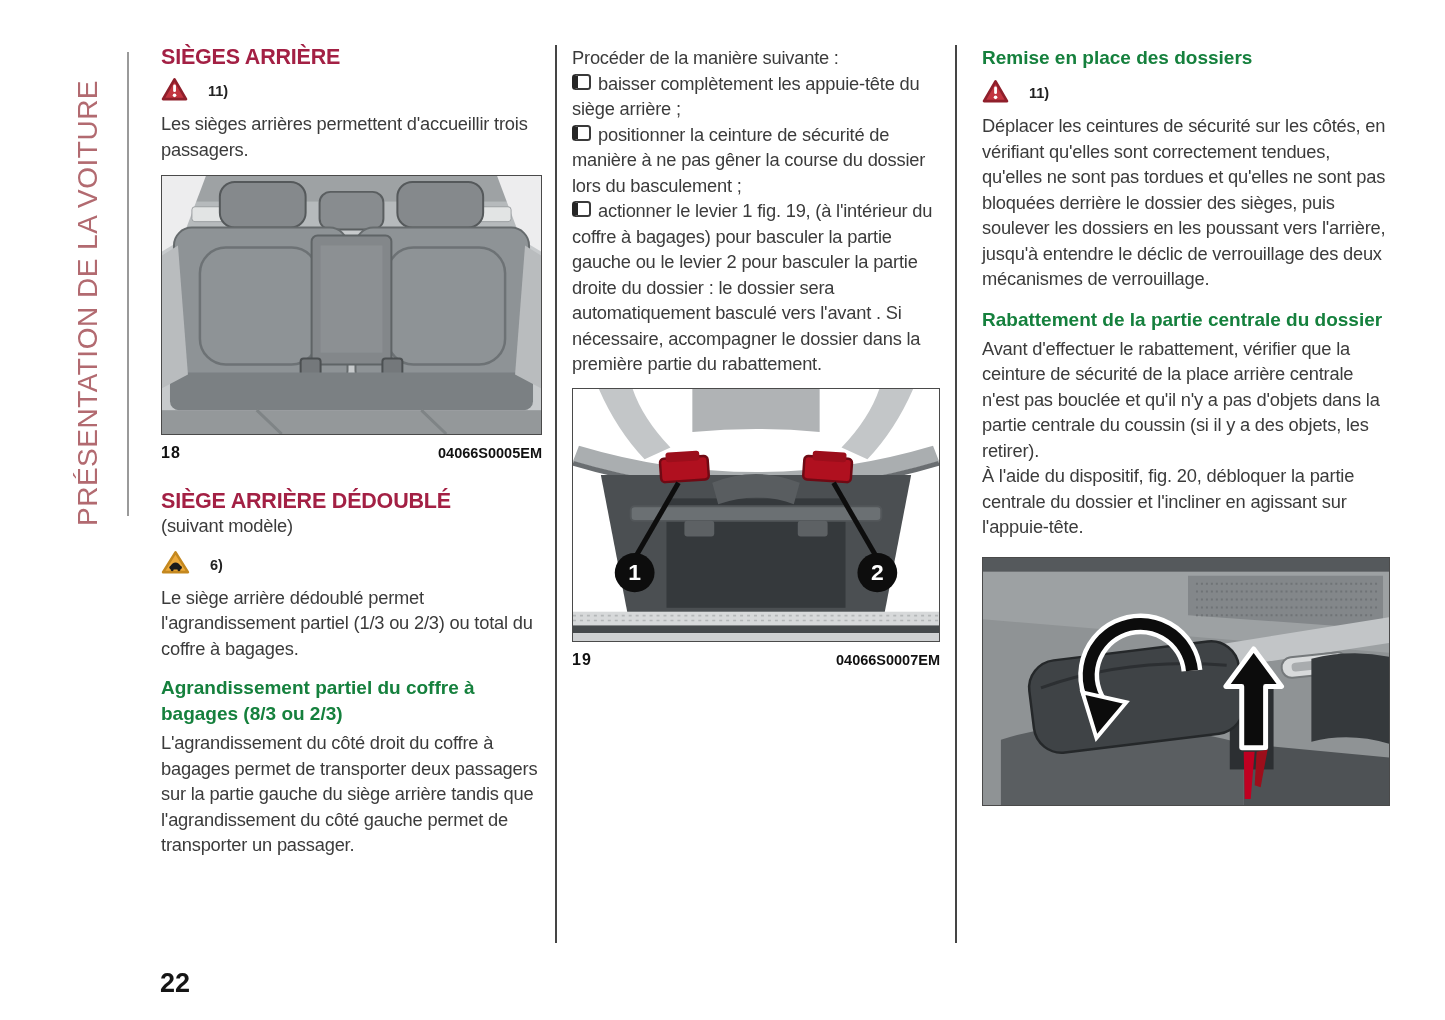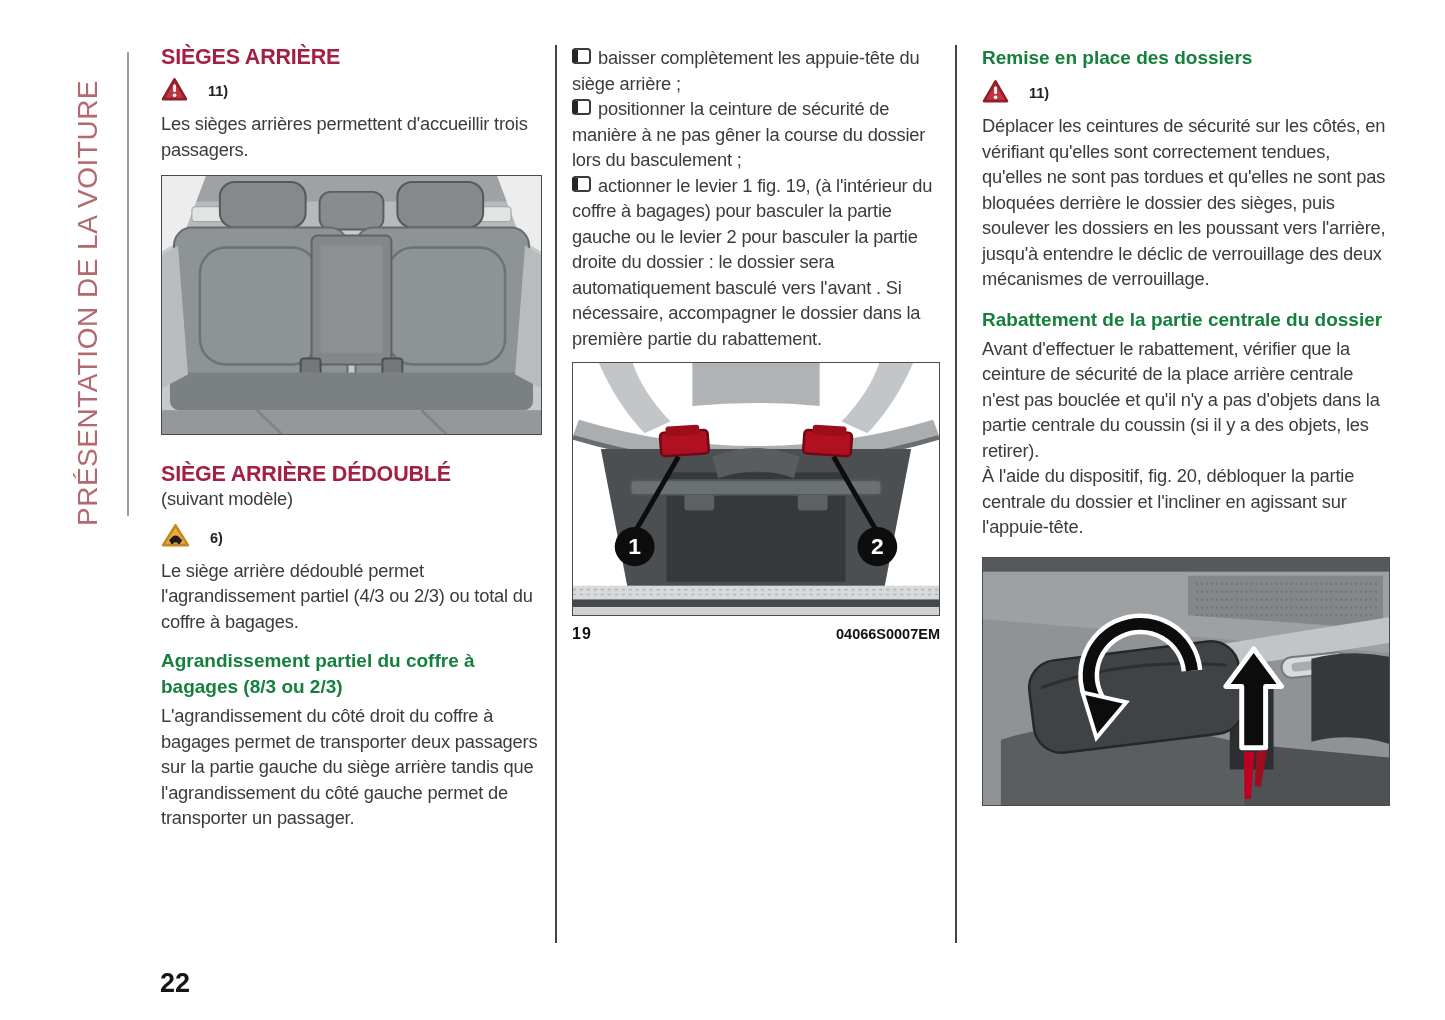--- a/index.html
+++ b/index.html
@@ -88,43 +88,48 @@
         <rect x="159" y="70" width="62" height="108" fill="#8c9093"></rect>
         <rect x="139" y="184" width="20" height="30" rx="3" fill="#74787b" stroke="#4c5052" stroke-width="2"></rect>
         <rect x="221" y="184" width="20" height="30" rx="3" fill="#74787b" stroke="#4c5052" stroke-width="2"></rect>
         <rect x="8" y="198" width="364" height="38" rx="9" fill="#7b8083"></rect>
         <rect y="236" width="380" height="24" fill="#94989a"></rect>
         <path d="M95 236 L120 260 M260 236 L285 260" stroke="#7f8486" stroke-width="3" fill="none"></path>
         <polygon points="0,80 16,70 26,200 0,214" fill="#b9bcbe"></polygon>
         <polygon points="380,80 364,70 354,200 380,214" fill="#b9bcbe"></polygon>
       </svg>
     </div>
+    <div class="fig-cap">
+      <span class="fig-num">18</span>
+      <span class="fig-code">04066S0005EM</span>
+    </div>
 
     <h1 class="h-main" style="margin-top:27px;">SIÈGE ARRIÈRE DÉDOUBLÉ</h1>
     <p class="body">(suivant modèle)</p>
 
     <div class="warn-row" style="margin:13px 0 7px;">
       <span>
         <svg width="29" height="25" viewBox="0 0 24 21">
           <path d="M12 2 L22.4 18.6 H1.6 Z" fill="#edaa3b" stroke="#c4881f" stroke-width="2.2" stroke-linejoin="round"></path>
           <path d="M7.6 13.6 Q9.4 10.4 12 10.4 Q14.8 10.4 16.4 13.6 Z" fill="#1c1c1c"></path>
           <rect x="6.8" y="13.2" width="10.6" height="3.1" rx="1.5" fill="#1c1c1c"></rect>
           <circle cx="9.2" cy="16.6" r="1.25" fill="#1c1c1c"></circle>
           <circle cx="14.9" cy="16.6" r="1.25" fill="#1c1c1c"></circle>
         </svg>
       </span>
       <span class="warn-ref">6)</span>
     </div>
 
-    <p class="body">Le siège arrière dédoublé permet l'agrandissement partiel (4/3 ou 2/3) ou total du coffre à bagages.</p>
+    <p class="body">Le siège arrière dédoublé permet l'agrandissement partiel (1/3 ou 2/3) ou total du coffre à bagages.</p>
     <h2 class="h-sub">Agrandissement partiel du coffre à bagages (8/3 ou 2/3)</h2>
     <p class="body">L'agrandissement du côté droit du coffre à bagages permet de transporter deux passagers sur la partie gauche du siège arrière tandis que l'agrandissement du côté gauche permet de transporter un passager.</p>
   </div>
 
   <div class="col col2">
+    <p class="body">Procéder de la manière suivante :</p>
 
     <p class="body"><span class="bullet"></span><span>baisser complètement les appuie-tête du siège arrière ;</span></p>
     <p class="body"><span class="bullet"></span><span>positionner la ceinture de sécurité de manière à ne pas gêner la course du dossier lors du basculement ;</span></p>
     <p class="body"><span class="bullet"></span><span>actionner le levier 1 fig. 19, (à l'intérieur du coffre à bagages) pour basculer la partie gauche ou le levier 2 pour basculer la partie droite du dossier : le dossier sera automatiquement basculé vers l'avant . Si nécessaire, accompagner le dossier dans la première partie du rabattement.</span></p>
 
     <div class="figure" style="margin-top:11px;background:#fff;">
       <svg width="366" height="252" viewBox="0 0 368 258" preserveAspectRatio="none">
         <rect width="368" height="258" fill="#ffffff"></rect>
         <path d="M26,0 Q44,42 72,72 L98,60 Q70,30 60,0 Z" fill="#c3c6c8"></path>
         <path d="M342,0 Q324,42 296,72 L270,60 Q298,30 308,0 Z" fill="#c3c6c8"></path>

